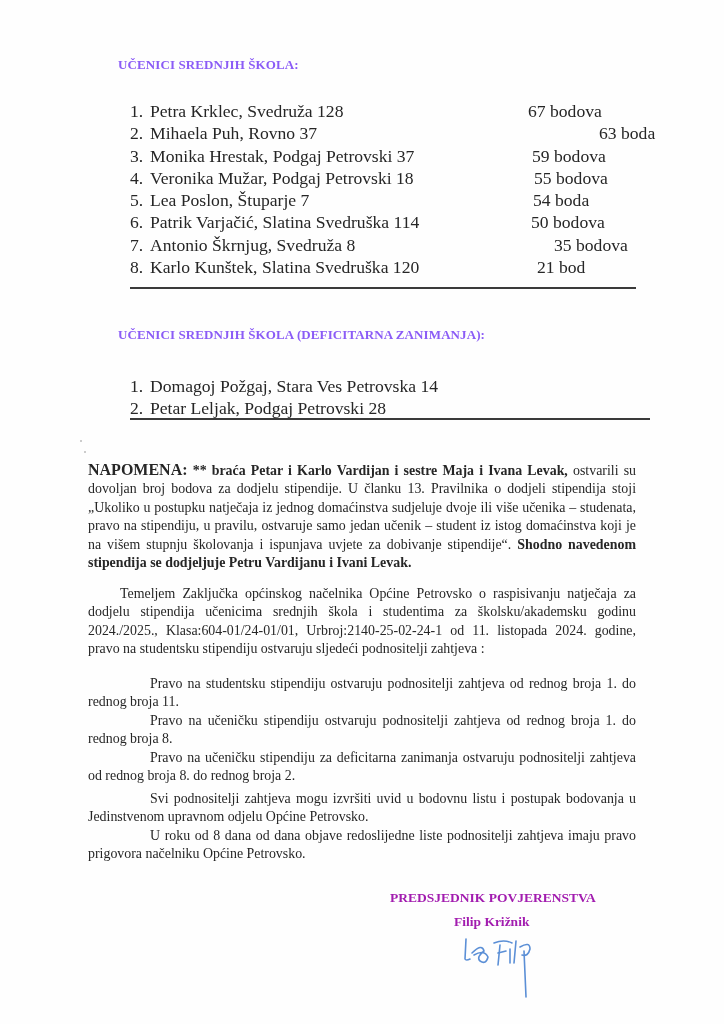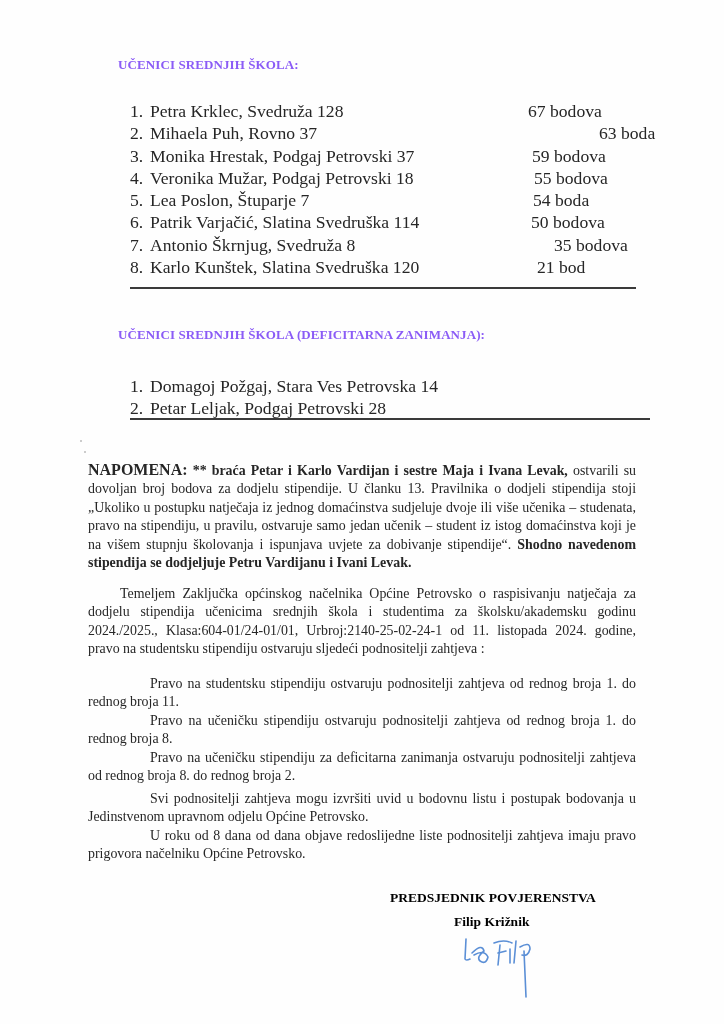--- a/index.html
+++ b/index.html
@@ -72,21 +72,21 @@
     .para .indent-lg { display: inline-block; width: 62px; }
     .bold { font-weight: bold; }
     .napomena-label {
       font-weight: bold;
       font-size: 16px;
     }
     .signature-block {
       position: absolute;
       font-weight: bold;
       font-size: 13.5px;
-      color: #000000;
+      color: #a21caf;
       white-space: nowrap;
     }
     .speck {
       position: absolute;
       width: 2px; height: 2px;
       background: #bbbbbb;
       border-radius: 1px;
     }
   </style>
 </head>

